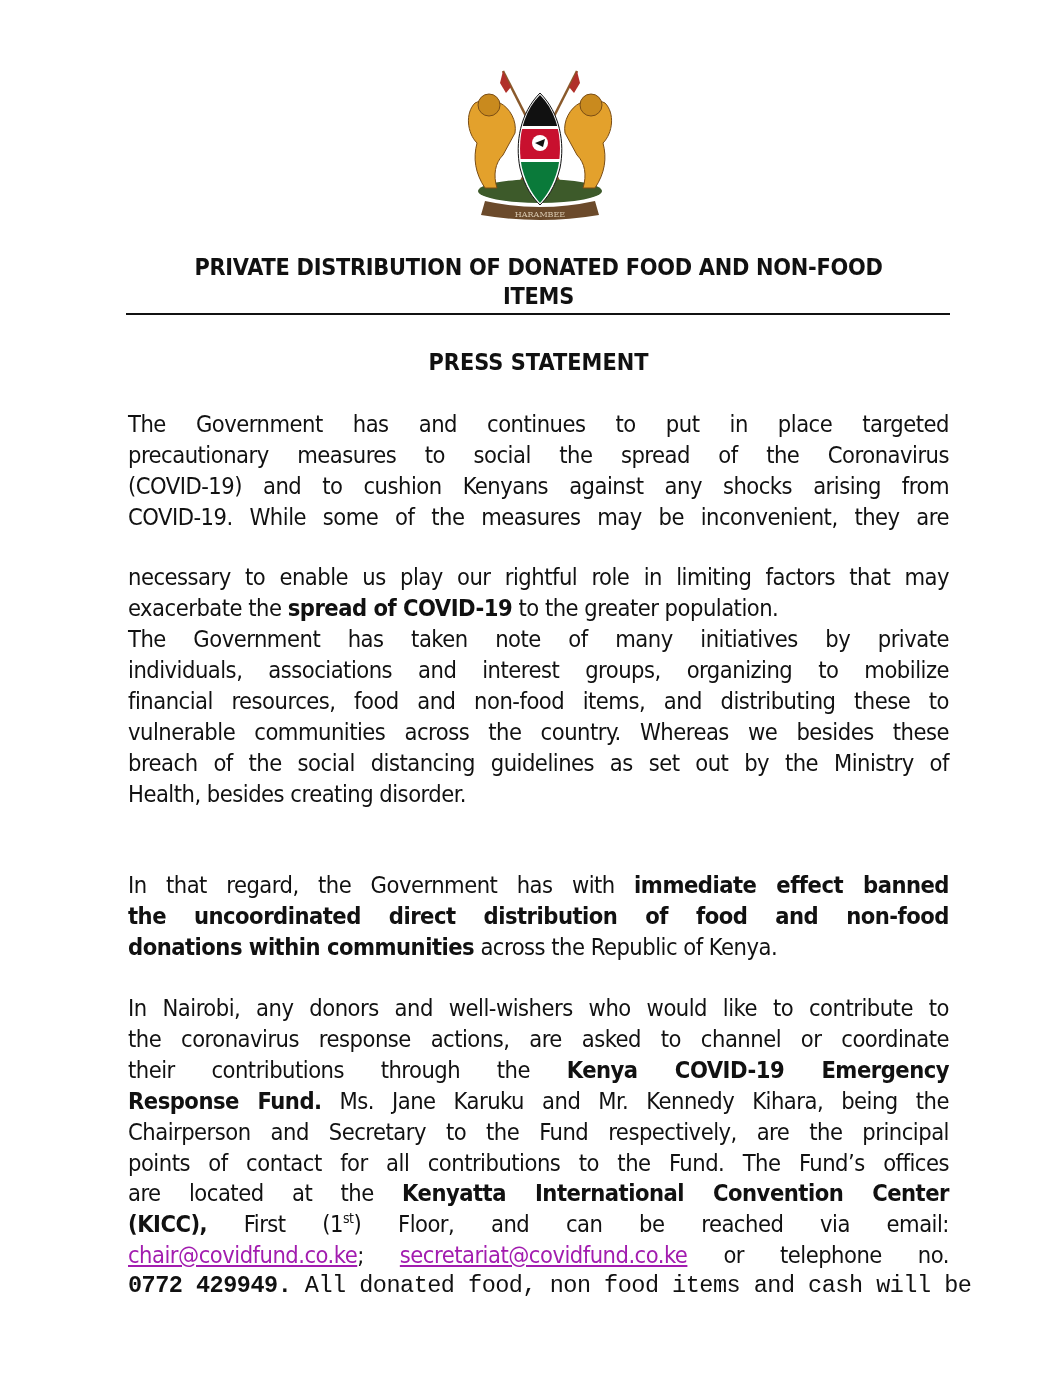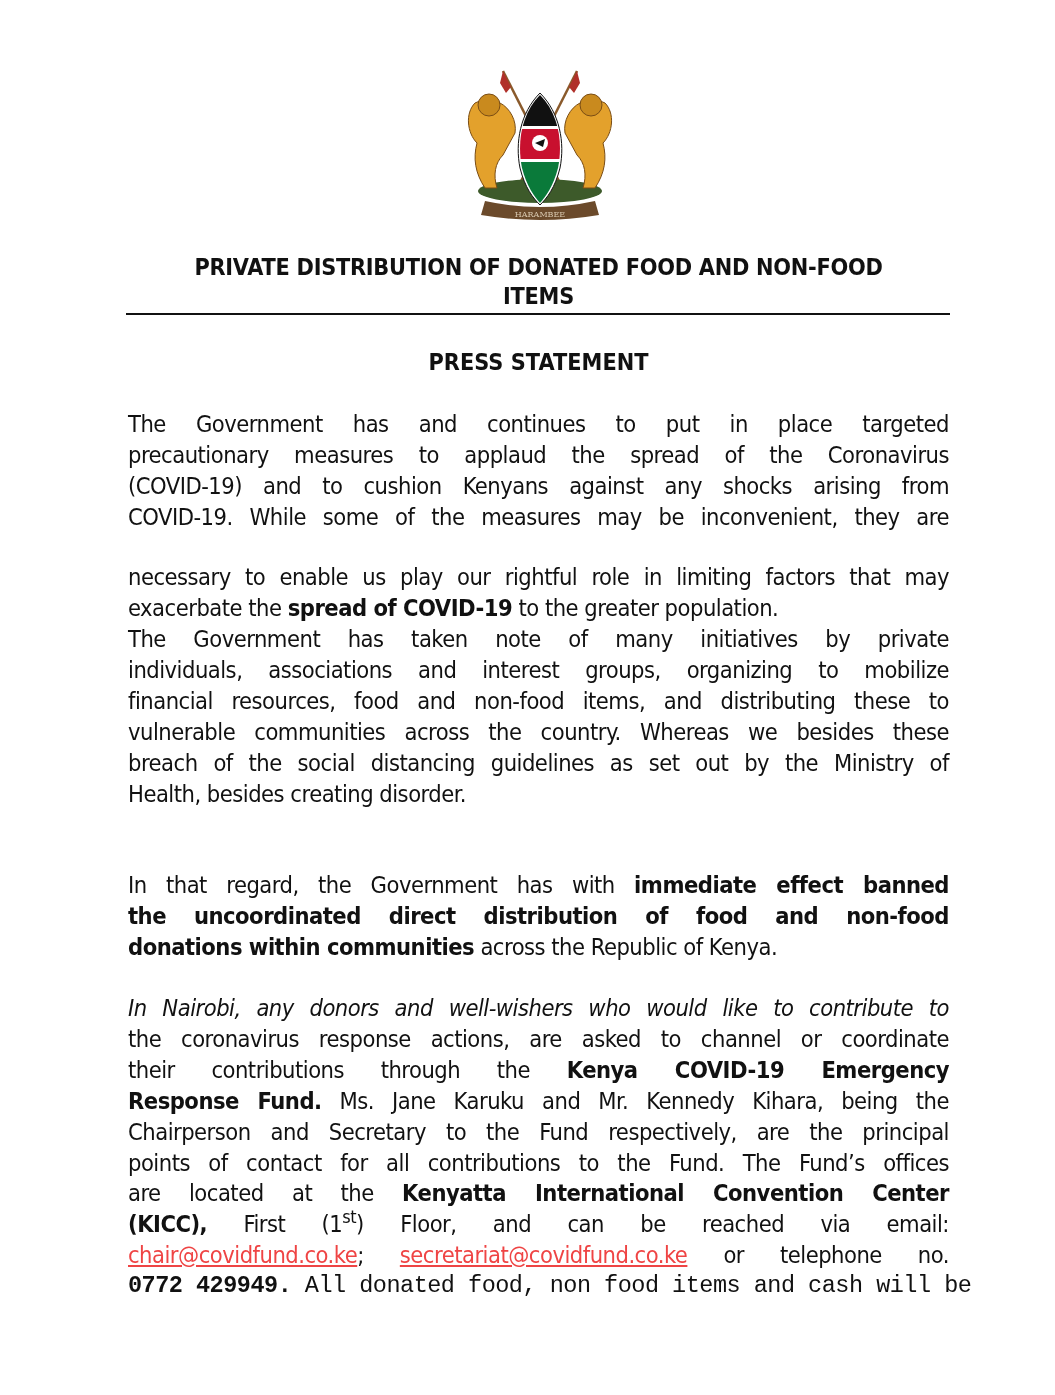--- a/index.html
+++ b/index.html
@@ -11,22 +11,22 @@
            font-family: "DejaVu Sans", sans-serif; transform: scaleX(0.93); transform-origin: center top; }
   .rule { position: absolute; left: 126px; top: 313px; width: 824px; height: 0; border-top: 2px solid #111; }
   .subtitle { position: absolute; left: 128px; top: 348px; width: 821px; text-align: center;
               font-weight: bold; font-size: 22.5px; line-height: 29px; transform: scaleX(0.93); transform-origin: center top; }
   .para { position: absolute; left: 128px; width: 821px; font-size: 23.5px; line-height: 30.9px;
           text-align: justify; text-align-last: left; letter-spacing: -0.5px; word-spacing: 0px;
           font-family: "DejaVu Sans Condensed", "DejaVu Sans", sans-serif; }
   .para .ln { display: block; text-align: justify; text-align-last: justify; white-space: nowrap; }
   .para .ln.last { text-align-last: left; }
   .para b { font-weight: bold; }
-  .para a { color: #ef4444; text-decoration: underline; }
-  .para sup { font-size: 18px; line-height: 0; vertical-align: super; }
+  .para a { color: #a21caf; text-decoration: underline; }
+  .para sup { font-size: 14px; line-height: 0; vertical-align: super; }
   #p1 { top: 409px; }
   #p2 { top: 624px; }
   #p3 { top: 870px; }
   #p4 { top: 993px; }
 </style>
 </head>
 <body>
 
 <svg class="crest" viewBox="0 0 170 160">
 
@@ -61,21 +61,21 @@
 <div class="title">
   <div>PRIVATE DISTRIBUTION OF DONATED FOOD AND NON-FOOD</div>
   <div>ITEMS</div>
 </div>
 <div class="rule"></div>
 
 <div class="subtitle">PRESS STATEMENT</div>
 
 <div class="para" id="p1">
   <span class="ln" style="white-space: nowrap;">The Government has and continues to put in place targeted</span>
-  <span class="ln" style="white-space: nowrap;">precautionary measures to applaud the spread of the Coronavirus</span>
+  <span class="ln" style="white-space: nowrap;">precautionary measures to social the spread of the Coronavirus</span>
   <span class="ln" style="white-space: nowrap;">(COVID-19) and to cushion Kenyans against any shocks arising from</span>
   <span class="ln" style="white-space: nowrap;">COVID-19. While some of the measures may be inconvenient, they are</span>
   <span class="ln" style="white-space: nowrap; margin-top: 29px;">necessary to enable us play our rightful role in limiting factors that may</span>
   <span class="ln last"><span>exacerbate the </span><b>spread of COVID-19</b><span> to the greater population.</span></span>
 </div>
 
 <div class="para" id="p2">
   <span class="ln" style="white-space: nowrap;">The Government has taken note of many initiatives by private</span>
   <span class="ln" style="white-space: nowrap;">individuals, associations and interest groups, organizing to mobilize</span>
   <span class="ln" style="white-space: nowrap;">financial resources, food and non-food items, and distributing these to</span>
@@ -84,21 +84,21 @@
   <span class="ln last">Health, besides creating disorder.</span>
 </div>
 
 <div class="para" id="p3">
   <span class="ln" style="white-space: nowrap;"><span>In that regard, the Government has with </span><b>immediate effect banned</b></span>
   <span class="ln" style="white-space: nowrap;"><b>the uncoordinated direct distribution of food and non-food</b></span>
   <span class="ln last"><b>donations within communities</b><span> across the Republic of Kenya.</span></span>
 </div>
 
 <div class="para" id="p4">
-  <span class="ln" style="white-space: nowrap; font-style: italic;">In Nairobi, any donors and well-wishers who would like to contribute to</span>
+  <span class="ln" style="white-space: nowrap;">In Nairobi, any donors and well-wishers who would like to contribute to</span>
   <span class="ln" style="white-space: nowrap;">the coronavirus response actions, are asked to channel or coordinate</span>
   <span class="ln" style="white-space: nowrap; word-spacing: 0.00260417px;"><span>their contributions through the </span><b>Kenya COVID-19 Emergency</b></span>
   <span class="ln" style="white-space: nowrap;"><b>Response Fund.</b><span>  Ms. Jane Karuku and Mr. Kennedy Kihara, being the</span></span>
   <span class="ln" style="white-space: nowrap;">Chairperson and Secretary to the Fund respectively, are the principal</span>
   <span class="ln" style="white-space: nowrap;">points of contact for all contributions to the Fund.  The Fund’s offices</span>
   <span class="ln" style="white-space: nowrap;"><span>are located at the </span><b>Kenyatta International Convention Center</b></span>
   <span class="ln" style="white-space: nowrap;"><b>(KICC),</b><span> First (1</span><sup>st</sup><span>) Floor, and can be reached via email:</span></span>
   <span class="ln" style="white-space: nowrap;"><a>chair@covidfund.co.ke</a><span>; </span><a>secretariat@covidfund.co.ke</a><span> or telephone no.</span></span>
   <span class="ln" style="white-space: nowrap; font-family: Liberation Mono, monospace;"><b>0772 429949.</b><span>  All donated food, non food items and cash will be</span></span>
 </div>

